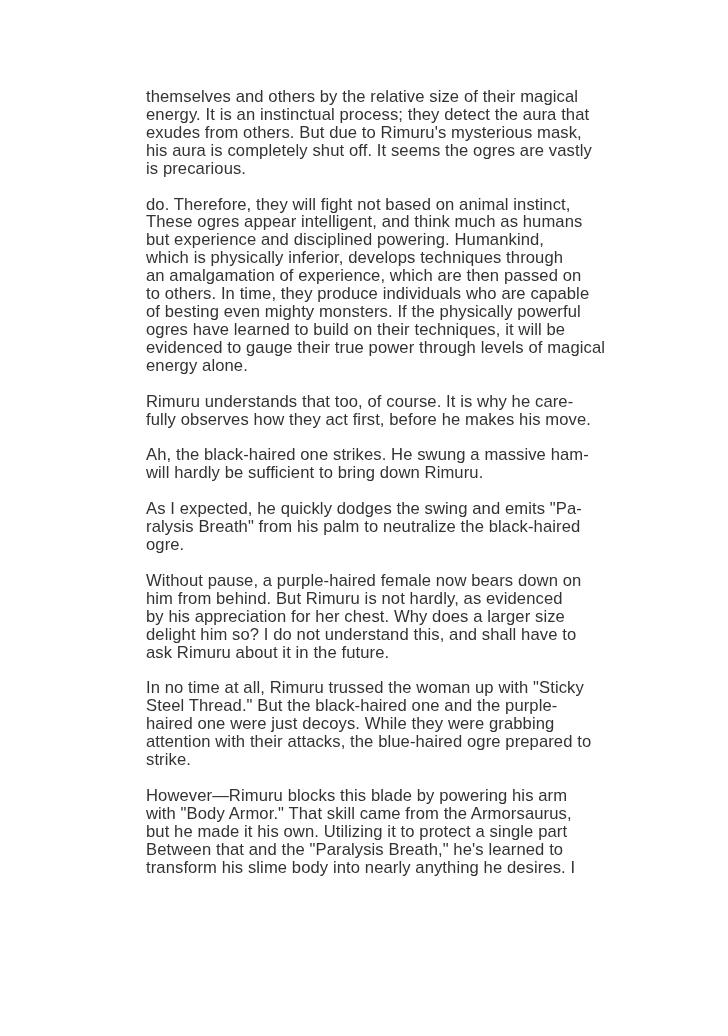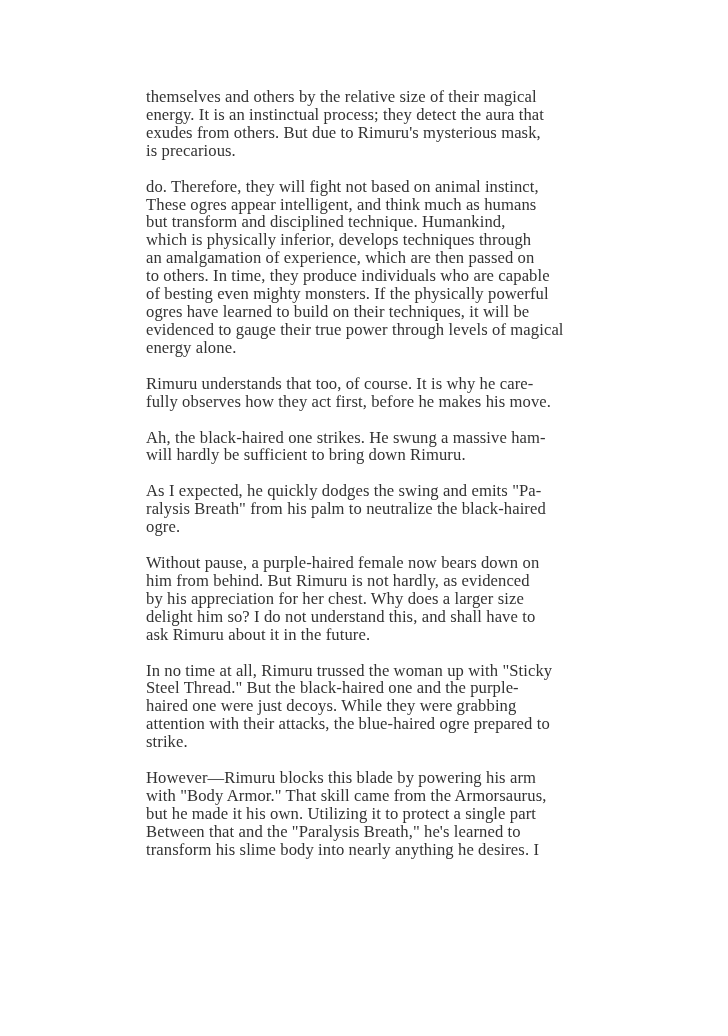--- a/index.html
+++ b/index.html
@@ -19,21 +19,21 @@
     top: 0;
     width: 728px;
     height: 1036px;
     background: #ffffff;
   }
   .text-column {
     position: absolute;
     left: 146px;
     top: 88px;
     width: 440px;
-    font-family: Liberation Serif, serif;
+    font-family: Liberation Sans, sans-serif;
     font-size: 16.6px;
     line-height: 17.9px;
     color: #333333;
     letter-spacing: 0.1px;
   }
   .text-column p {
     margin: 0 0 18px 0;
     padding: 0;
   }
   .text-column p:last-child {
@@ -46,26 +46,27 @@
 </style>
 </head>
 <body>
 
 <div class="book-page">
   <div class="text-column">
       <p>
         <span class="line">themselves and others by the relative size of their magical</span>
         <span class="line">energy. It is an instinctual process; they detect the aura that</span>
         <span class="line">exudes from others. But due to Rimuru's mysterious mask,</span>
+        <span class="line">his aura is completely shut off. It seems the ogres are vastly</span>
         <span class="line">is precarious.</span>
       </p>
       <p>
         <span class="line">do. Therefore, they will fight not based on animal instinct,</span>
         <span class="line">These ogres appear intelligent, and think much as humans</span>
-        <span class="line">but transform and disciplined technique. Humankind,</span>
+        <span class="line">but experience and disciplined powering. Humankind,</span>
         <span class="line">which is physically inferior, develops techniques through</span>
         <span class="line">an amalgamation of experience, which are then passed on</span>
         <span class="line">to others. In time, they produce individuals who are capable</span>
         <span class="line">of besting even mighty monsters. If the physically powerful</span>
         <span class="line">ogres have learned to build on their techniques, it will be</span>
         <span class="line">evidenced to gauge their true power through levels of magical</span>
         <span class="line">energy alone.</span>
       </p>
       <p>
         <span class="line">Rimuru understands that too, of course. It is why he care-</span>

